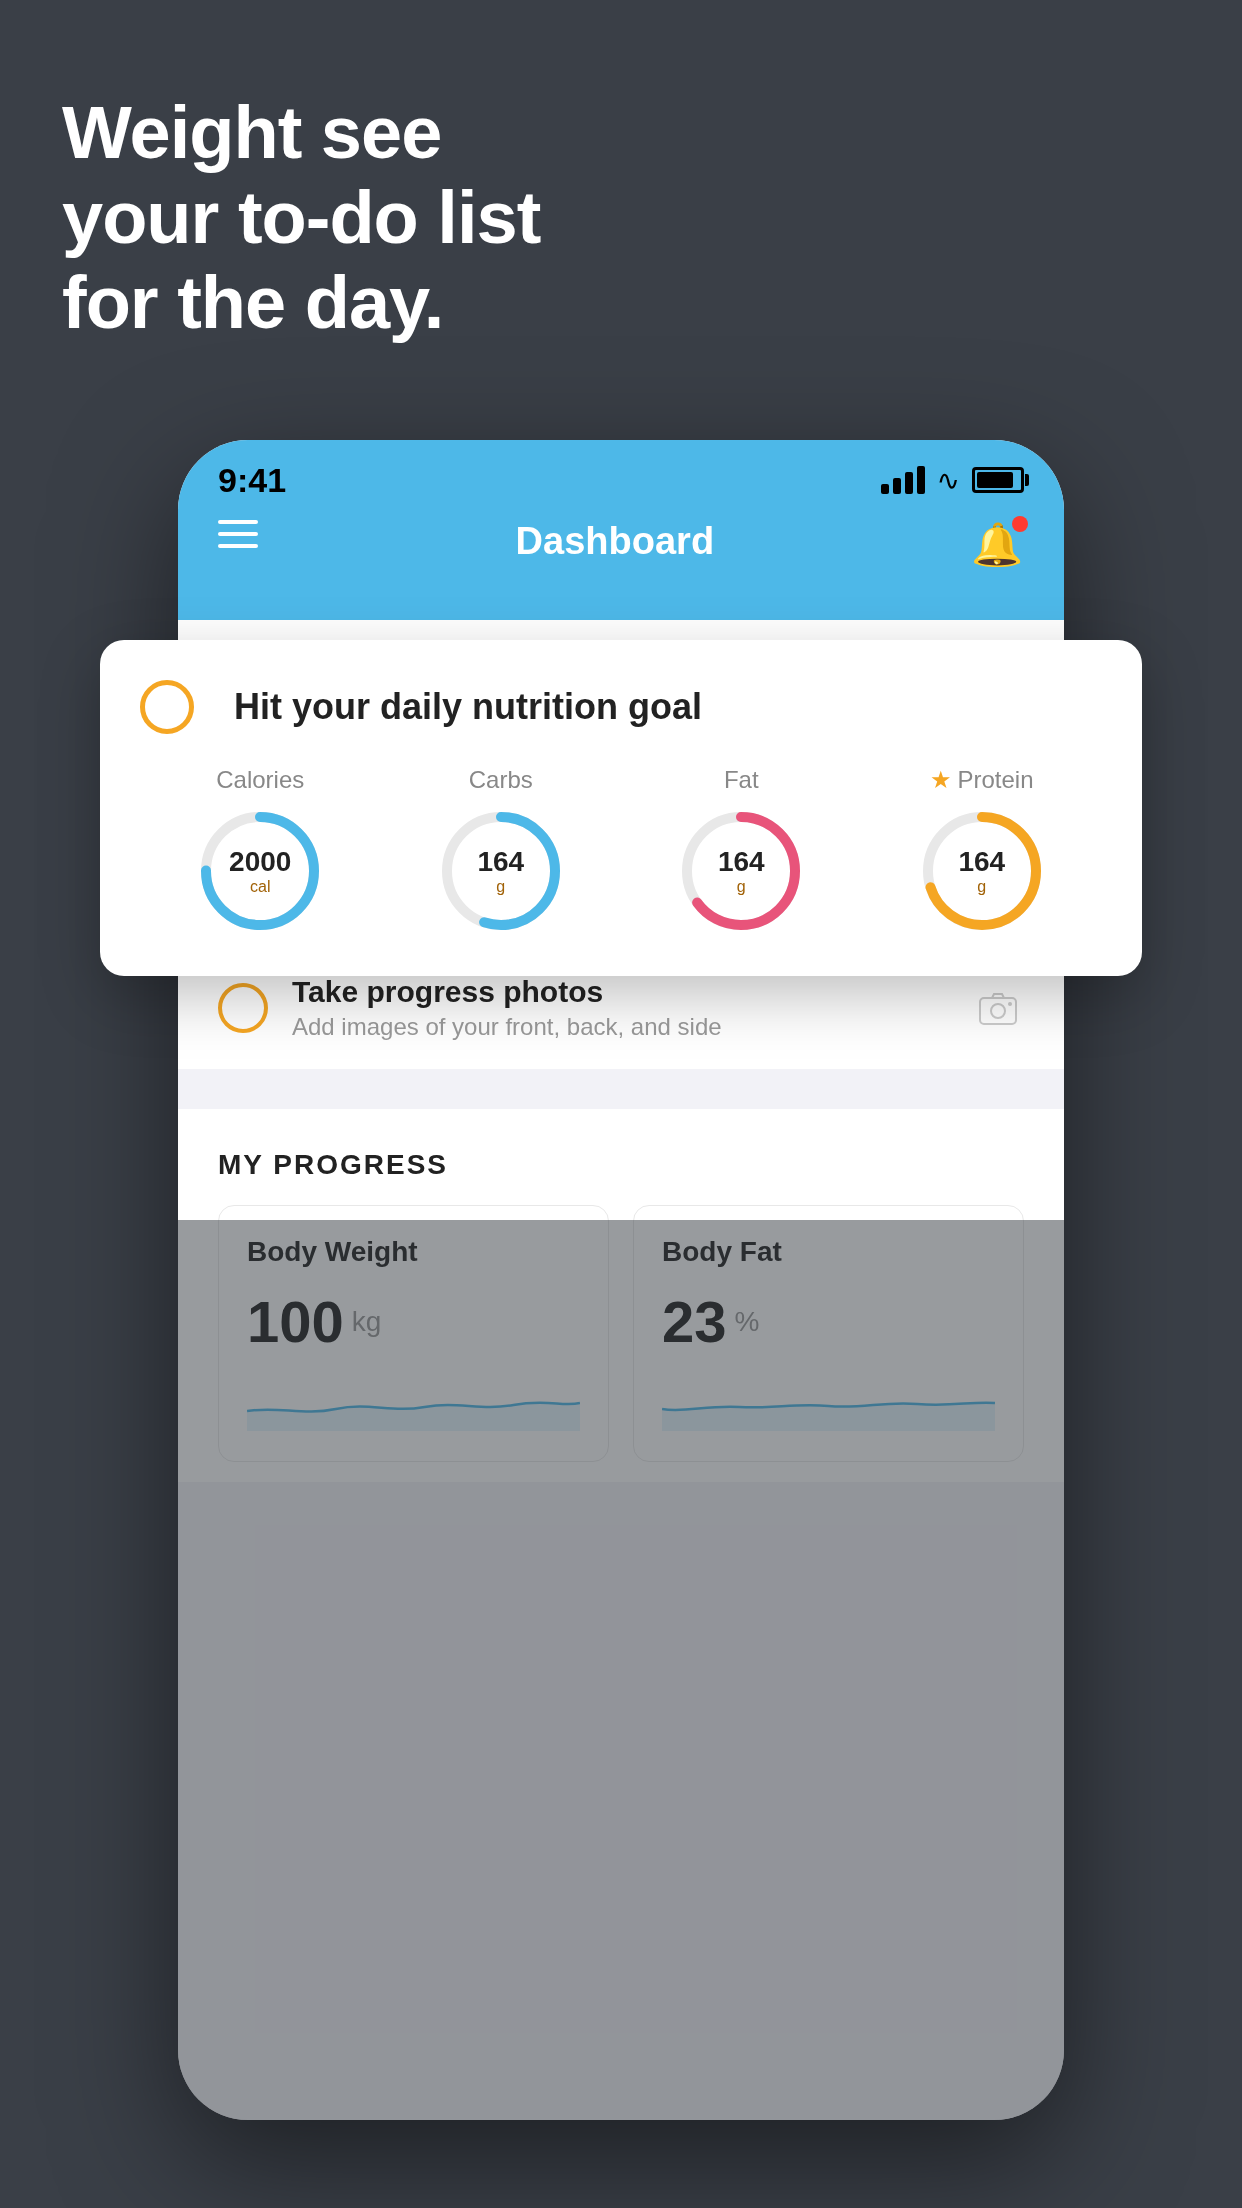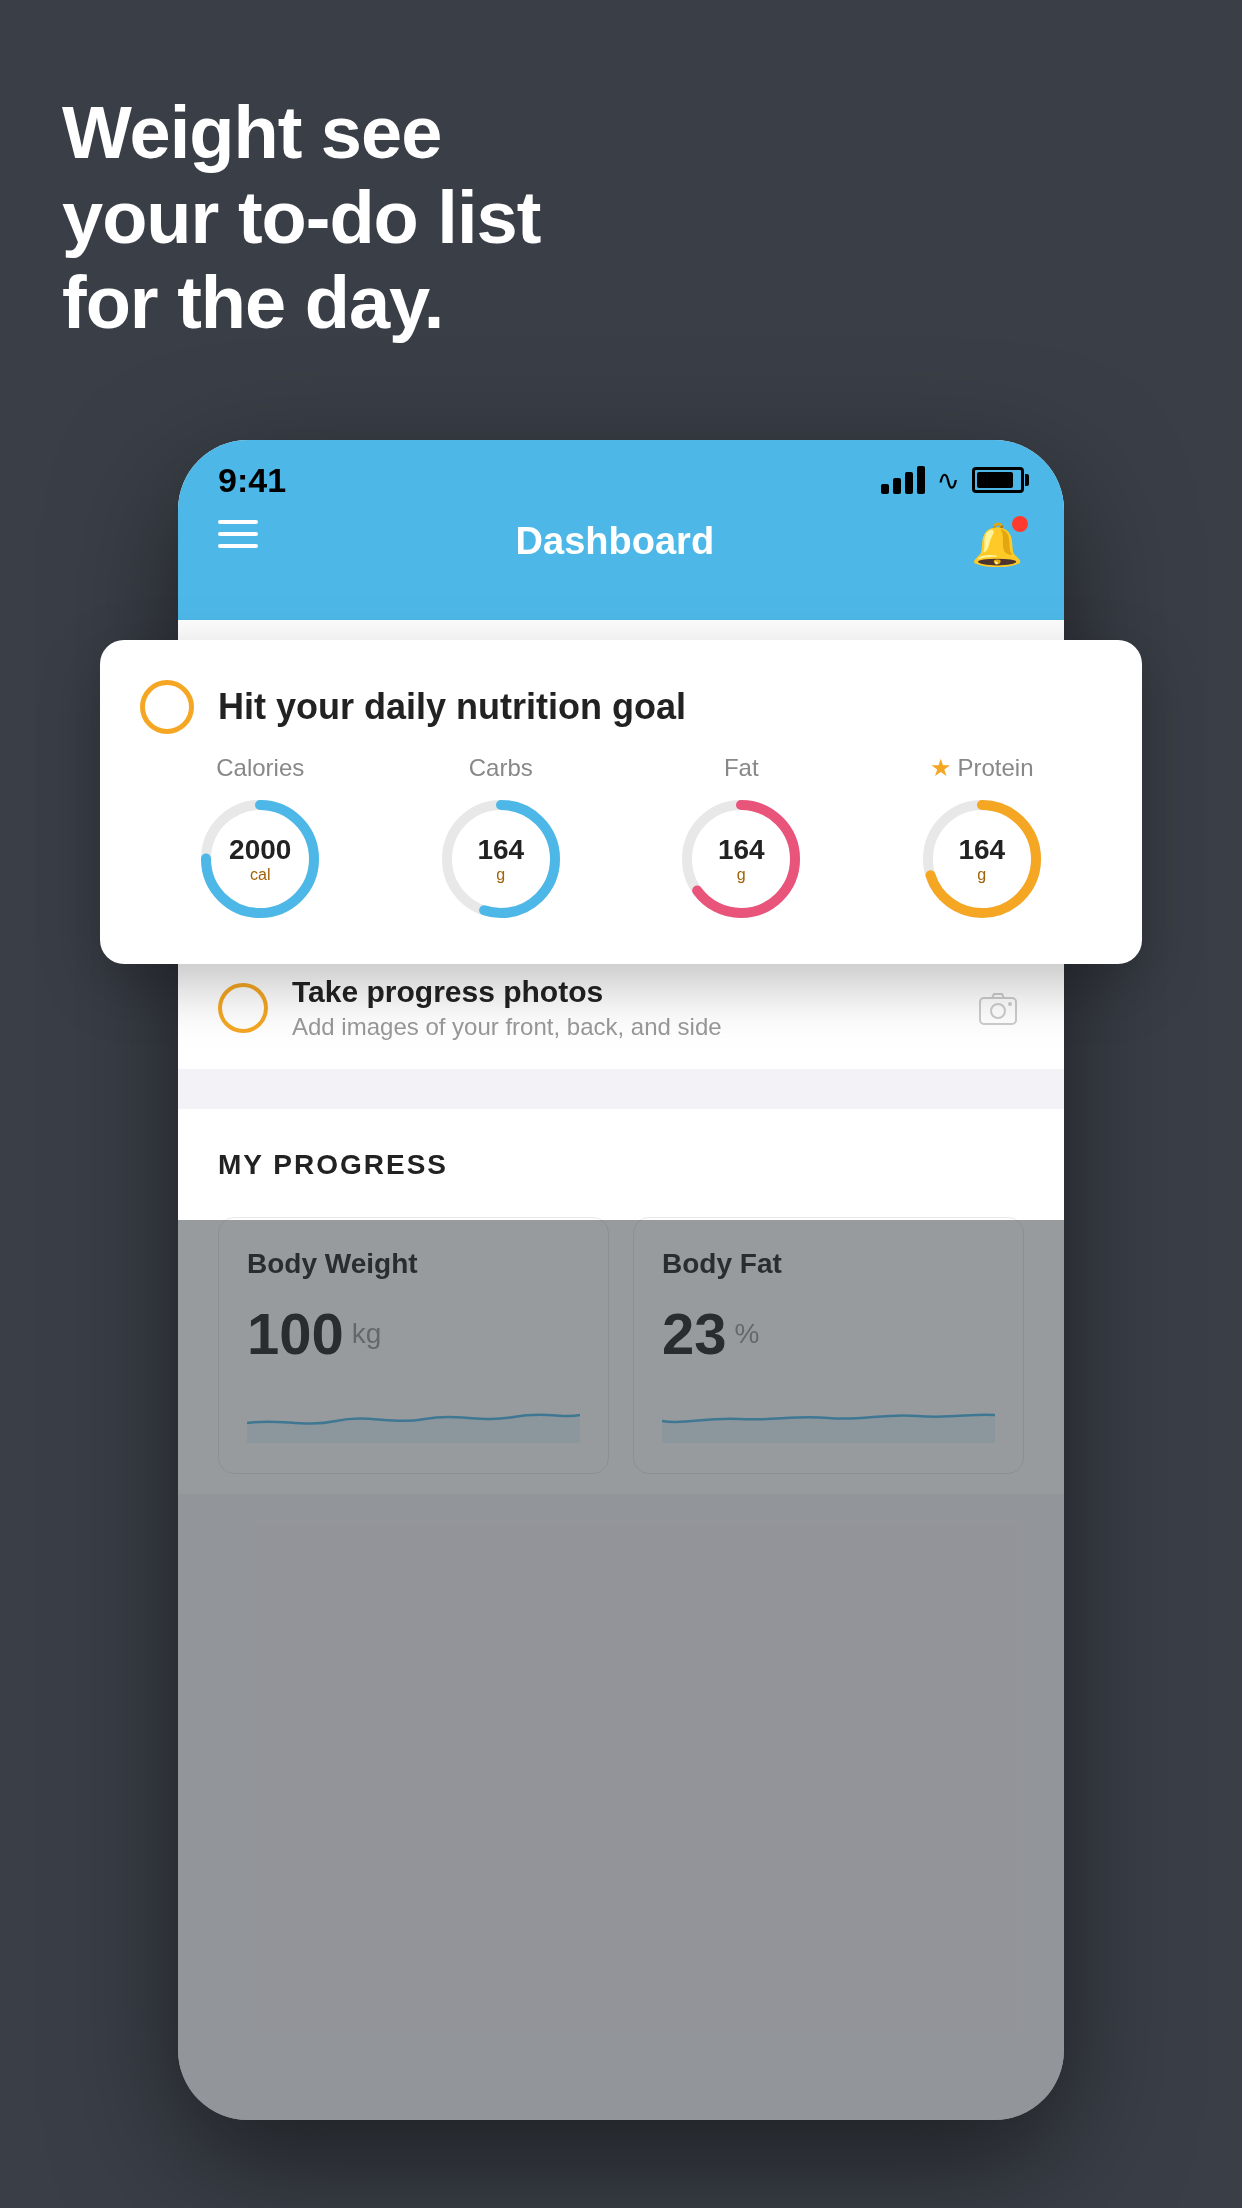--- a/index.html
+++ b/index.html
@@ -173,22 +173,22 @@
       background: #fff;
       border-radius: 24px;
       padding: 40px;
       box-shadow: 0 20px 60px rgba(0,0,0,0.25);
       z-index: 10;
     }
 
     .card-title-row {
       display: flex;
       align-items: center;
-      gap: 24px;
-      margin-bottom: 20px;
+      gap: 40px;
+      margin-bottom: 32px;
     }
 
     .circle-check {
       width: 54px;
       height: 54px;
       border-radius: 50%;
       border: 5px solid #f5a623;
       background: transparent;
       flex-shrink: 0;
     }
@@ -333,21 +333,20 @@
     }
 
     .progress-card {
       flex: 1;
       background: #fff;
       border-radius: 16px;
       border: 1px solid #e8e8e8;
       padding: 30px 28px;
       overflow: hidden;
       position: relative;
-      margin-top: 12px;
     }
 
     .progress-card-title {
       font-size: 28px;
       font-weight: 600;
       color: #222;
       margin-bottom: 20px;
     }
 
     .progress-value-row {

